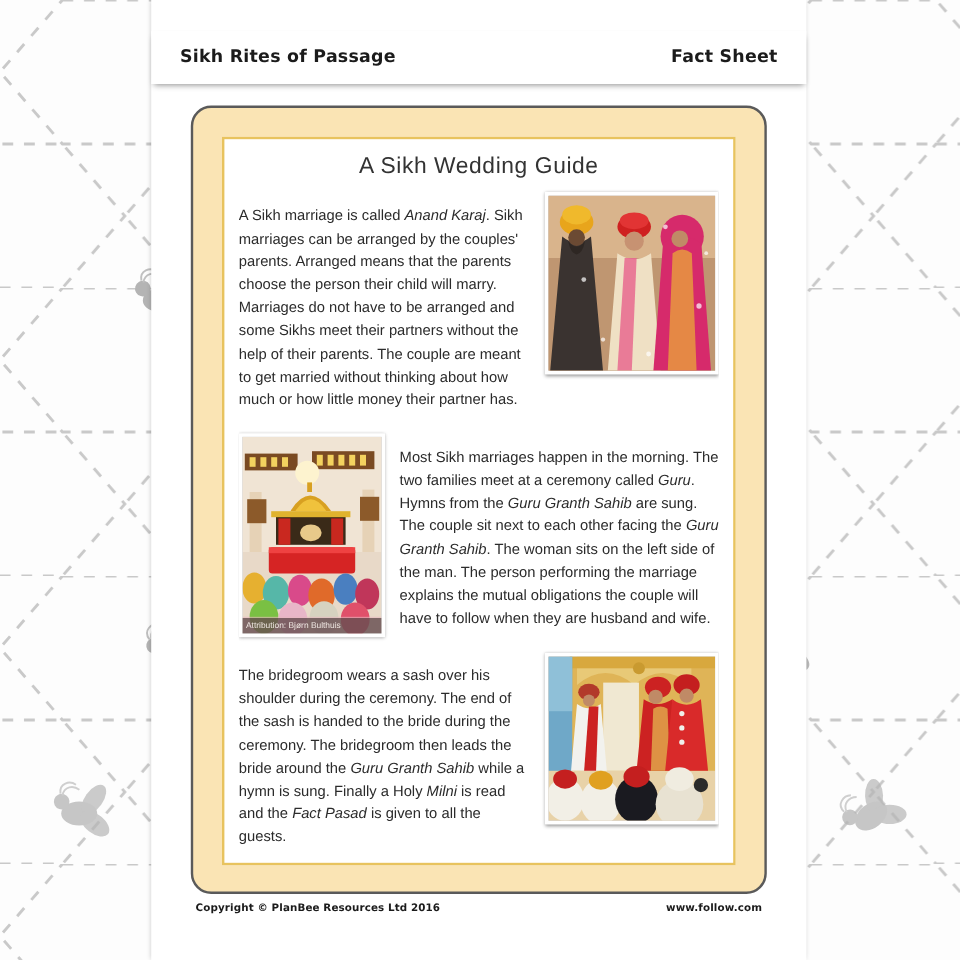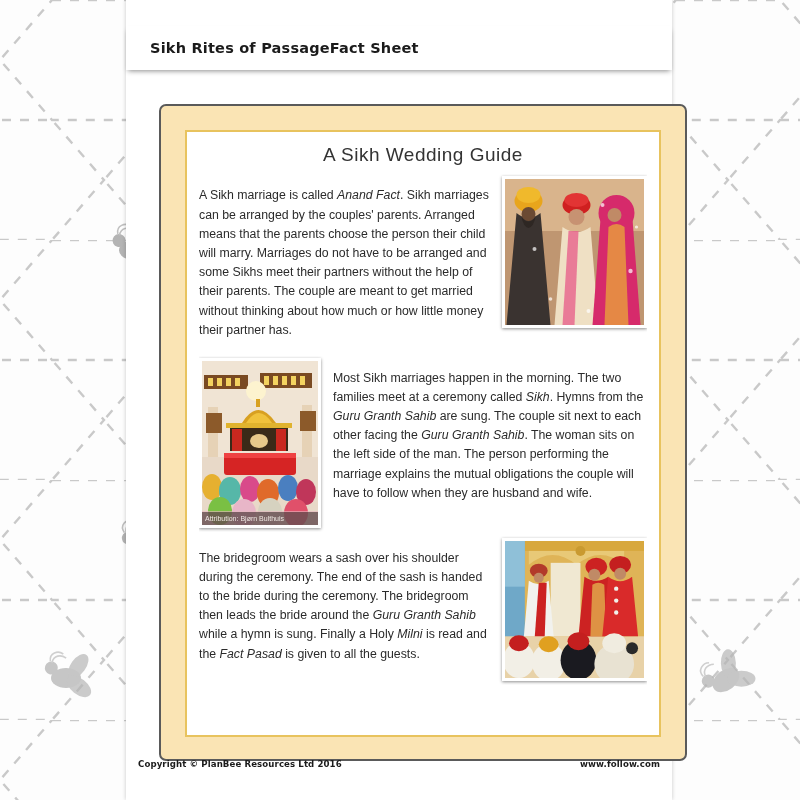--- a/index.html
+++ b/index.html
@@ -46,42 +46,43 @@
     background: #ffffff;
     box-shadow: 0 3px 5px -2px rgba(0,0,0,0.45);
     z-index: 3;
   }
   #header-strip .hdr-inner {
     position: relative;
     width: 100%;
     height: 100%;
     display: flex;
     align-items: center;
+    justify-content: space-between;
     padding: 0 24px;
     box-sizing: border-box;
   }
   .hdr-title, .hdr-right {
     font-family: "DejaVu Sans", sans-serif;
     font-weight: bold;
     font-size: 14.5px;
     color: #1b1b1b;
     letter-spacing: 0.2px;
     white-space: nowrap;
   }
 
   
   #card {
     position: absolute;
     left: 33px;
-    top: 104px;
-    width: 528px;
+    top: 88px;
+    width: 480px;
     height: 657px;
     background: #fae4b4;
     border: 2px solid #5a5a5a;
-    border-radius: 7px;
+    border-radius: 17px;
     box-sizing: border-box;
     z-index: 2;
   }
   #card-inner {
     position: absolute;
     left: 24px;
     top: 24px;
     right: 24px;
     bottom: 22px;
     background: #ffffff;
@@ -144,23 +145,22 @@
   }
 
   
   #footer {
     position: absolute;
     left: 0px;
     top: 752px;
     width: 546px;
     height: 24px;
     display: flex;
-    align-items: center;
     justify-content: space-between;
-    padding: 0 12px;
+    padding: 0 37px;
     box-sizing: border-box;
     z-index: 3;
   }
   .foot-txt {
     font-family: "DejaVu Sans", sans-serif;
     font-weight: bold;
     font-size: 8.6px;
     color: #1b1b1b;
     letter-spacing: 0.1px;
     white-space: nowrap;
@@ -254,21 +254,21 @@
               <circle cx="30" cy="70" r="2"></circle>
                 <circle cx="98" cy="26" r="2"></circle>
               <circle cx="126" cy="92" r="2.2"></circle>
                 <circle cx="46" cy="120" r="1.8"></circle>
               <circle cx="132" cy="48" r="1.6"></circle>
                 <circle cx="84" cy="132" r="2"></circle>
             </g>
           </svg>
         </div>
         <p class="para">
-          A Sikh marriage is called <i>Anand Fact</i>. Sikh marriages can be arranged by
+          A Sikh marriage is called <i>Anand Karaj</i>. Sikh marriages can be arranged by
           the couples' parents. Arranged means that the parents choose the person their
           child will marry. Marriages do not have to be arranged and some Sikhs meet their
           partners without the help of their parents. The couple are meant to get married
           without thinking about how much or how little money their partner has.
         </p>
       </div>
 
       <div class="block b2">
         <div class="photo ph-ml">
           <svg width="100%" height="100%" viewBox="0 0 116 164" preserveAspectRatio="xMidYMid slice">
@@ -319,21 +319,21 @@
               <ellipse cx="42" cy="152" rx="12" ry="14" fill="#e8b6c8"></ellipse>
               <ellipse cx="68" cy="151" rx="12" ry="14" fill="#d6d2c0"></ellipse>
               <ellipse cx="94" cy="152" rx="12" ry="14" fill="#e0506a"></ellipse>
             </g>
             <rect x="0" y="150" width="116" height="14" fill="#e6b8c0" opacity="0.6"></rect>
           </svg>
           <div class="attrib">Attribution: Bjørn Bulthuis</div>
         </div>
         <p class="para">
           Most Sikh marriages happen in the morning. The two families meet at a ceremony
-          called <i>Sikh</i>. Hymns from the <i>Guru Granth Sahib</i> are sung. The couple
+          called <i>Guru</i>. Hymns from the <i>Guru Granth Sahib</i> are sung. The couple
           sit next to each other facing the <i>Guru Granth Sahib</i>. The woman sits on the
           left side of the man. The person performing the marriage explains the mutual
           obligations the couple will have to follow when they are husband and wife.
         </p>
       </div>
 
       <div class="block b3">
         <div class="photo ph-br">
           <svg width="100%" height="100%" viewBox="0 0 140 138" preserveAspectRatio="xMidYMid slice">
             <rect x="0" y="0" width="140" height="138" fill="#e8d2a8"></rect>

